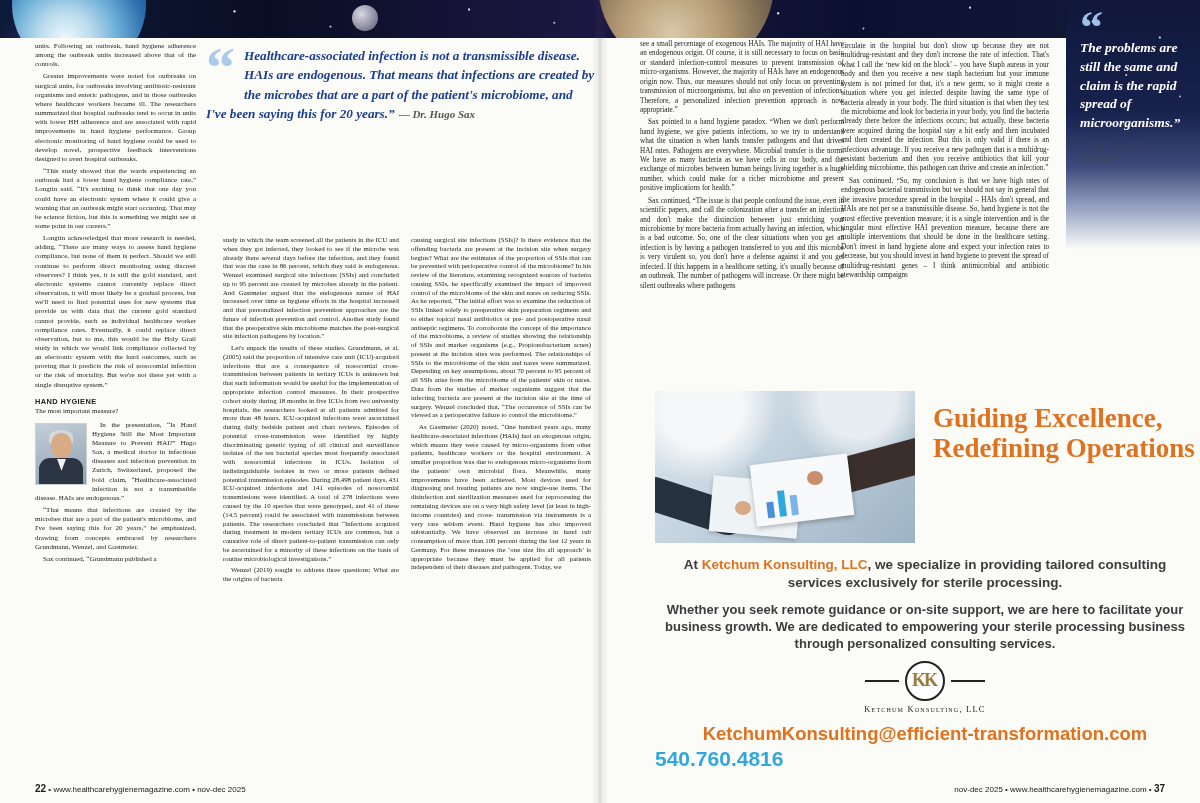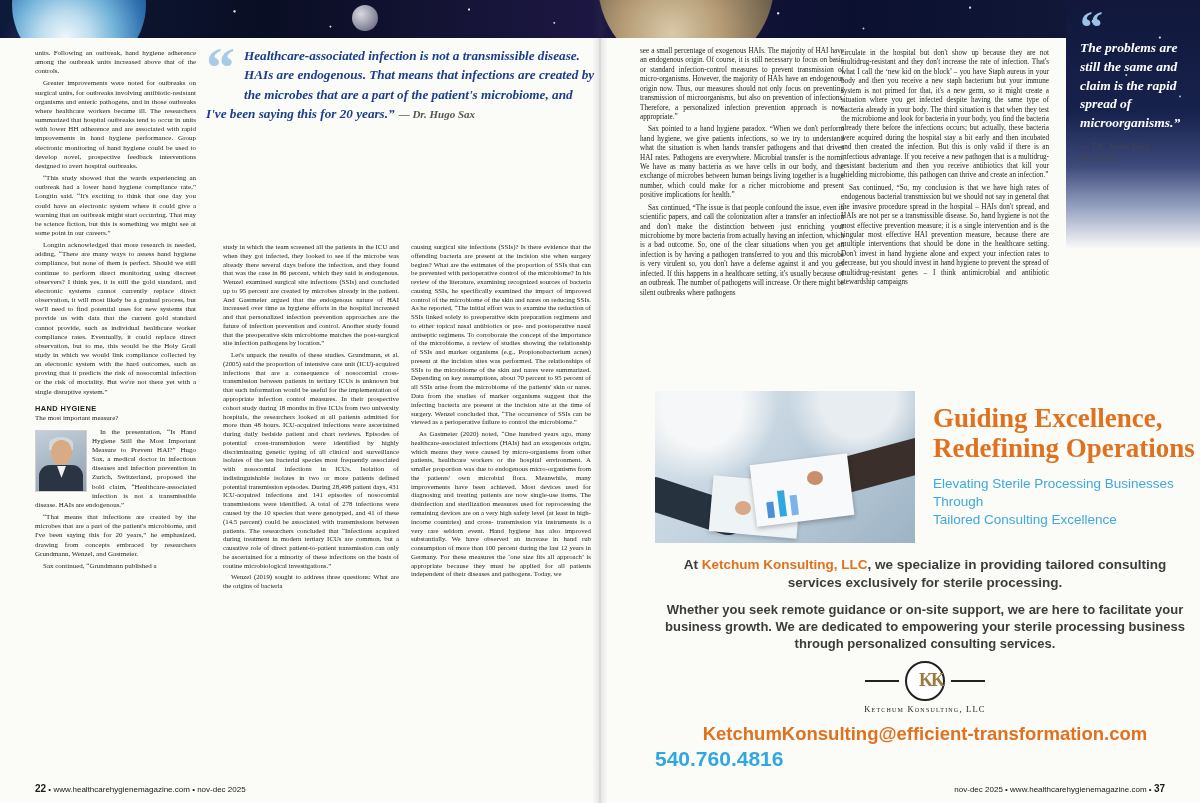--- a/index.html
+++ b/index.html
@@ -27,21 +27,21 @@
     background:radial-gradient(circle at 42% 78%,#d9c9a8 0%,#b49a74 30%,#7a6a52 55%,#3c3a45 80%,#23223a 100%);}
   .nebula{left:880px;top:-30px;width:120px;height:80px;border-radius:50%;
     background:radial-gradient(ellipse at center,rgba(120,80,200,.45),rgba(120,80,200,0) 70%);}
 
   .fold{position:absolute;left:592px;top:0;width:16px;height:803px;pointer-events:none;
     background:linear-gradient(90deg,rgba(0,0,0,0) 0%,rgba(80,80,95,.10) 40%,rgba(55,55,70,.20) 50%,rgba(80,80,95,.10) 60%,rgba(0,0,0,0) 100%);}
 
   
   .col{position:absolute;overflow:hidden;}
   .col p{margin:0 0 3px 0;text-align:justify;text-indent:8px;}
-  .col p.noindent{text-indent:0;margin-top:7px;}
+  .col p.noindent{text-indent:0;}
   .lcol1{left:35px;top:42px;width:161px;height:736px;font-size:7px;line-height:1.31;}
   .lcol2{left:223px;top:236px;width:176px;height:542px;font-size:6.8px;line-height:1.29;}
   .lcol3{left:411px;top:236px;width:180px;height:542px;font-size:6.8px;line-height:1.29;}
   .rcol1{left:640px;top:40px;width:204px;height:344px;font-size:7.2px;line-height:1.31;}
   .rcol2{left:841px;top:42px;width:208px;height:344px;font-size:7.2px;line-height:1.31;}
 
   .section-head{font-family:"Liberation Sans",sans-serif;font-weight:bold;font-size:7.4px;
     letter-spacing:.4px;margin:7px 0 1px;color:#222;}
   .section-sub{font-size:7px;margin:0 0 4px;color:#222;}
 
@@ -98,21 +98,21 @@
   .ad-h{font-family:"Liberation Serif",serif;color:#e0711f;font-size:27px;line-height:1.12;font-weight:bold;}
   .ad-sub{color:#3fa9dc;font-size:13.5px;line-height:1.3;margin-top:12px;}
 
   .ad-b1{margin-top:13px;text-align:center;font-size:13.5px;font-weight:bold;color:#3c3c3c;line-height:1.32;padding:0 8px;}
   .brand{color:#e0711f;}
   .ad-b2{margin-top:9px;text-align:center;font-size:13px;font-weight:bold;color:#3c3c3c;line-height:1.33;padding:0 2px;}
 
   .ad-logo{margin-top:9px;text-align:center;}
   .wing{display:inline-block;width:34px;height:2px;background:#222;vertical-align:middle;margin:0 6px;}
   .logo-circle{display:inline-block;width:36px;height:36px;border:2.5px solid #222;border-radius:50%;
-    line-height:35px;text-align:right;font-family:"Liberation Serif",serif;font-weight:bold;font-size:18px;
+    line-height:35px;text-align:center;font-family:"Liberation Serif",serif;font-weight:bold;font-size:18px;
     color:#9a7b3f;letter-spacing:-2px;text-indent:-2px;vertical-align:middle;background:#fff;}
   .logo-name{display:block;margin-top:3px;font-family:"Liberation Serif",serif;font-size:8.5px;
     letter-spacing:1.2px;color:#1e1e1e;font-variant:small-caps;}
 
   .ad-email{margin-top:9px;text-align:center;color:#e0711f;font-weight:bold;font-size:18.5px;}
   .ad-phone{margin-top:2px;text-align:left;color:#2fa8e0;font-weight:bold;font-size:21px;}
 
   
   .footer{position:absolute;bottom:9px;font-family:"Liberation Sans",sans-serif;font-size:8px;color:#1a1a1a;text-align:right;}
   .fl{left:35px;}
@@ -207,24 +207,20 @@
             <span class="bar b3"></span>
           </div>
           <div class="hand1"></div>
           <div class="hand2"></div>
         </div>
         <div class="ad-right">
           <div class="ad-h">
             <div>Guiding Excellence,</div>
             <div>Redefining Operations</div>
           </div>
-          <div class="ad-sub">
-            <div>Elevating Sterile Processing Businesses Through</div>
-            <div>Tailored Consulting Excellence</div>
-          </div>
         </div>
       </div>
 
       <div class="ad-b1">
         <span>At </span><span class="brand">Ketchum Konsulting, LLC</span><span>, we specialize in providing tailored consulting services exclusively for sterile processing.</span>
       </div>
 
       <div class="ad-b2">Whether you seek remote guidance or on-site support, we are here to facilitate your business growth. We are dedicated to empowering your sterile processing business through personalized consulting services.</div>
 
       <div class="ad-logo">

